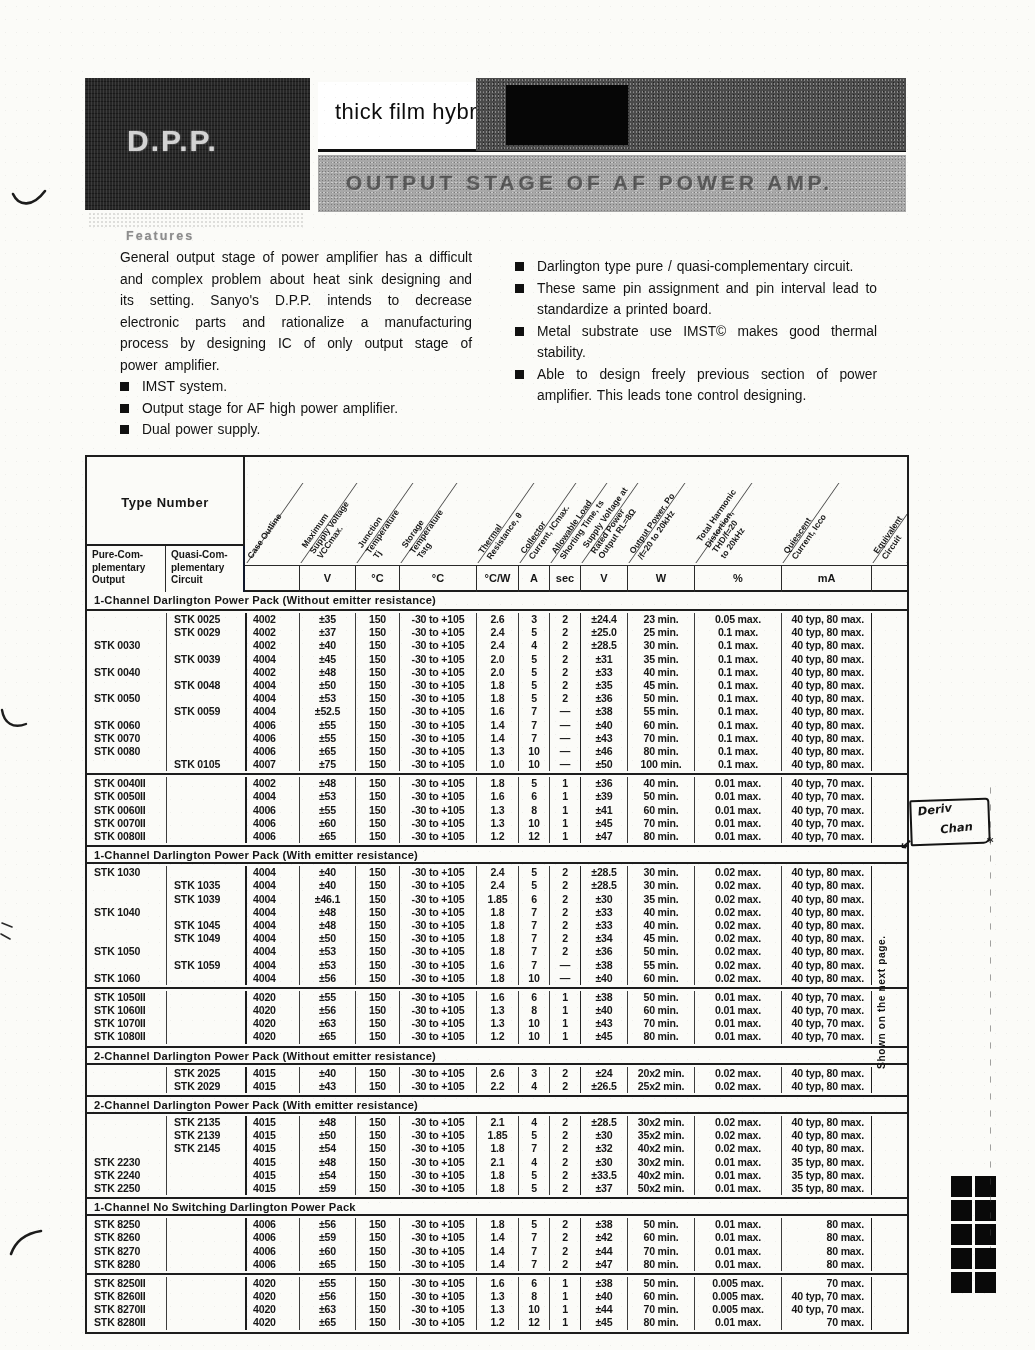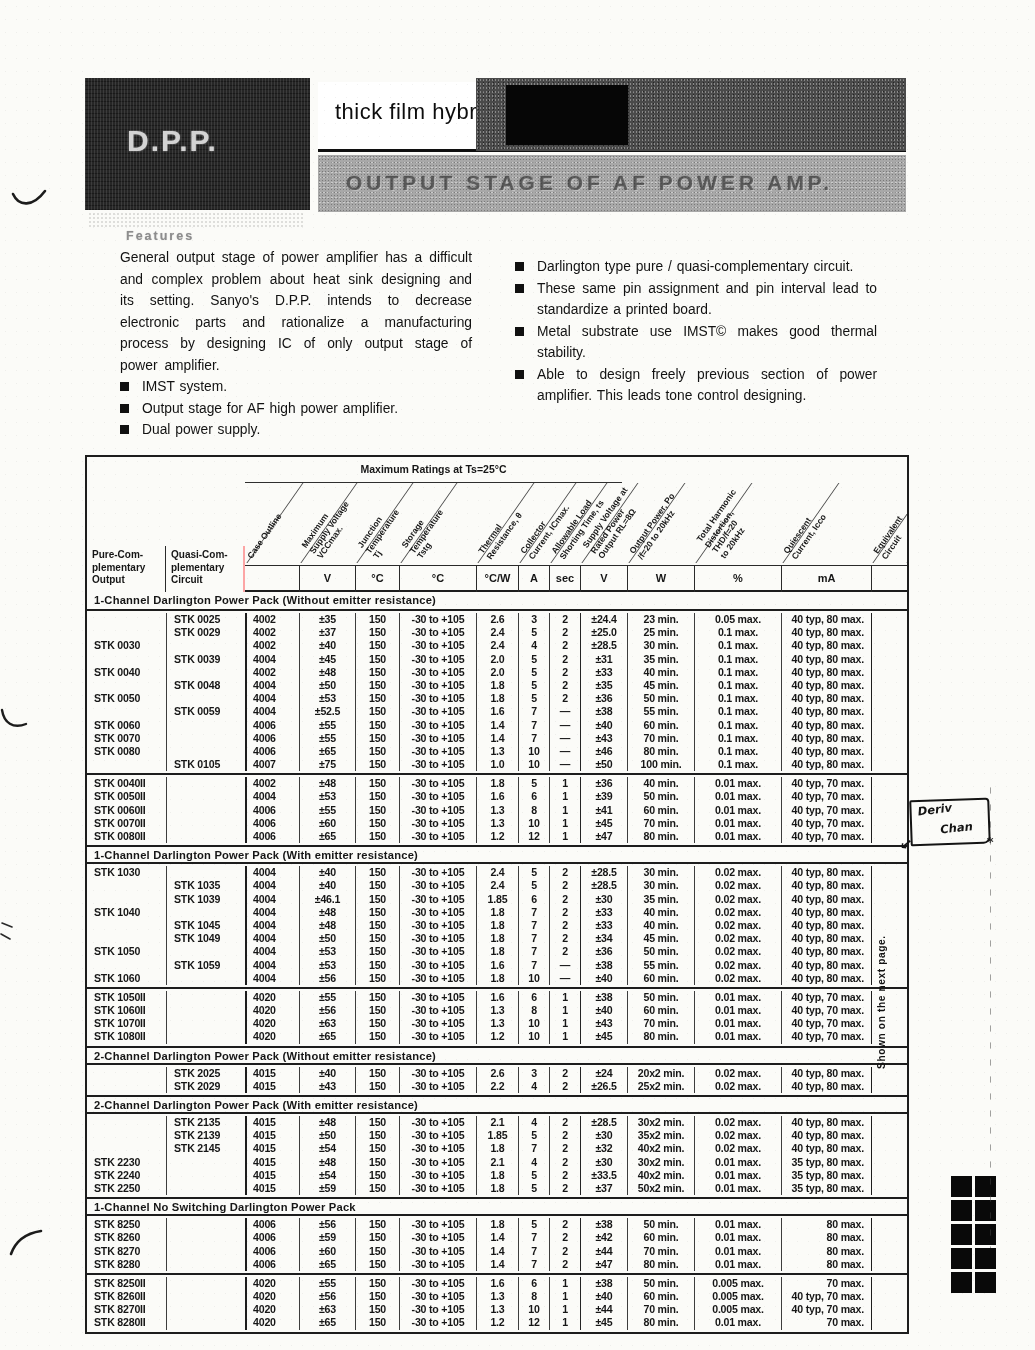--- a/index.html
+++ b/index.html
@@ -28,21 +28,21 @@
 .fcol-right .bullet{margin-left:0}
 .bullet .sq{flex:none;width:9px;height:9px;background:#101010;margin:6px 13px 0 0}
 .bullet .txt{flex:1}
 
 .spec-table{position:absolute;left:85px;top:455px;width:824px;border:2px solid #1d1d1d}
 .thead{position:relative;height:135px;border-bottom:2px solid #1d1d1d}
 .diag-zone{position:absolute;left:0;top:0;right:0;bottom:27px;overflow:hidden}
 .type-cell{position:absolute;left:0;top:0;width:158px;height:89px;border-right:2px solid #1d1d1d;border-bottom:2px solid #1d1d1d;text-align:center;padding-top:38px;font-size:13px;font-weight:700;letter-spacing:.5px;background:#fbfbf8;z-index:2}
 .pure-cell,.quasi-cell{position:absolute;top:89px;height:46px;font-size:10px;font-weight:700;line-height:1.25;white-space:pre-line;padding:3px 0 0 5px;background:#fbfbf8;z-index:2}
 .pure-cell{left:0;width:79px;border-right:1px solid #2a2a2a}
-.quasi-cell{left:79px;width:79px;border-right:2px solid #fca5a5}
+.quasi-cell{left:79px;width:79px;border-right:2px solid #0f172a}
 .group-label{position:absolute;top:0;height:26px;font-size:10.5px;font-weight:700;text-align:center;line-height:24px;border-bottom:1.5px solid #2f2f2f;z-index:1}
 .g-max{left:158px;width:377px}
 .g-op{left:535px;width:285px}
 .diag{position:absolute;width:1px;background:#454545;height:82px;top:26px;transform:skewX(-35deg);transform-origin:bottom left}
 .slant-label{position:absolute;bottom:29px;font-size:8.6px;font-weight:700;line-height:1.13;white-space:pre;transform:rotate(-55deg);transform-origin:left bottom;color:#181818}
 .unit-cell{position:absolute;top:108px;height:27px;border-left:1px solid #2a2a2a;border-top:1px solid #2a2a2a;text-align:center;font-size:11px;font-weight:700;line-height:25px}
 .unit-cell.first{border-left:none}
 
 .sec-title{border-top:2px solid #1d1d1d;border-bottom:2px solid #1d1d1d;font-size:11.2px;font-weight:700;height:19px;line-height:17px;padding-left:7px;letter-spacing:.2px}
 .tbody .sec:first-child .sec-title{border-top:none}
@@ -140,21 +140,21 @@
         <div class="diag" style="left: 389px;"></div>
         <div class="diag" style="left: 431px;"></div>
         <div class="diag" style="left: 462px;"></div>
         <div class="diag" style="left: 493px;"></div>
         <div class="diag" style="left: 540px;"></div>
         <div class="diag" style="left: 607px;"></div>
         <div class="diag" style="left: 694px;"></div>
         <div class="diag" style="left: 784px;"></div>
         <div class="diag" style="left: 818px;"></div>
       </div>
-    <div class="group-label g-max">Maximum Ratings at Ts=25°C</div>
+    <div class="type-cell">Type Number</div>
     <div class="pure-cell">Pure-Com-
 plementary
 Output</div>
     <div class="quasi-cell">Quasi-Com-
 plementary
 Circuit</div>
   <span class="slant-label" style="left: 167px;">Case Outline</span>
       <span class="slant-label" style="left: 237px;">Maximum
 Supply Voltage
 VCCmax.</span>

